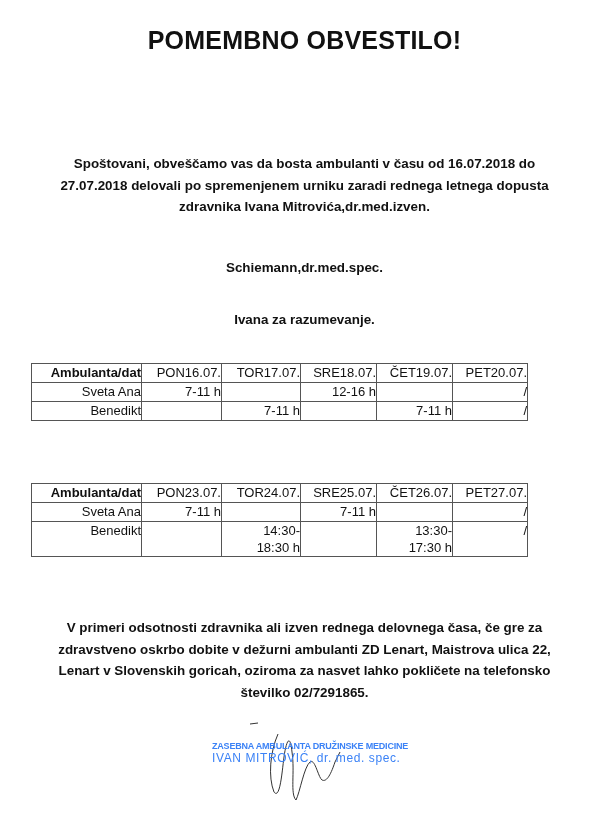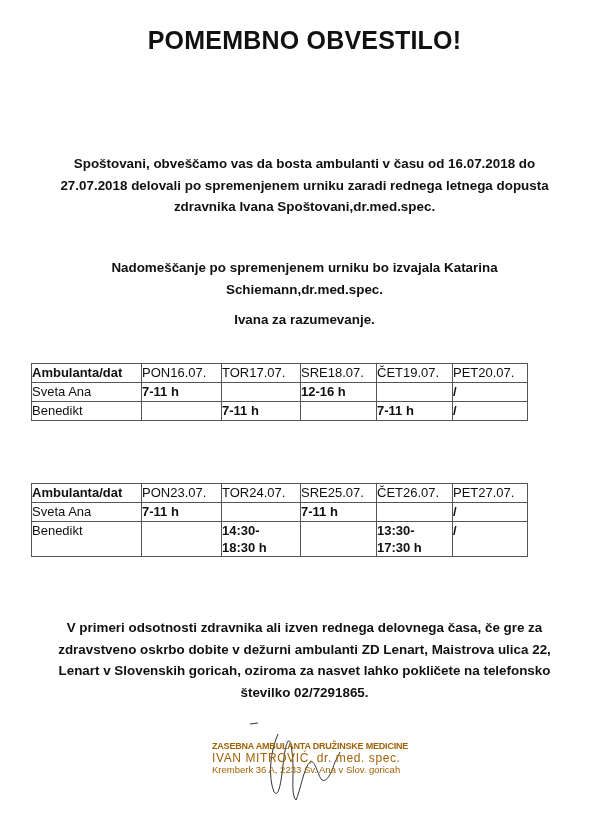--- a/index.html
+++ b/index.html
@@ -4,45 +4,44 @@
 <style>
   html,body{margin:0;padding:0;background:#fff;}
   body{width:609px;height:826px;position:relative;overflow:hidden;font-family:"Liberation Sans","DejaVu Sans",sans-serif;color:#111;}
   .title{position:absolute;left:0;width:609px;top:26px;text-align:center;font-size:25px;font-weight:bold;letter-spacing:0.2px;}
   .para{position:absolute;left:0;width:609px;text-align:center;font-weight:bold;font-size:13.4px;line-height:21.5px;margin-top:29px;}
   .p1{top:124px;}
   .p2{top:228px;}
   .p3{top:277px;}
   .p4{top:588px;}
   table.sched{position:absolute;left:31px;width:467px;border-collapse:collapse;font-size:13px;table-layout:fixed;}
-  table.sched td,table.sched th{border:1px solid #555;text-align:left;padding:0;line-height:17px;height:18px;vertical-align:top;}
+  table.sched td,table.sched th{border:1px solid #555;text-align:right;padding:0;line-height:17px;height:18px;vertical-align:top;}
   table.sched th{font-weight:normal;}
   table.sched th.corner{font-weight:bold;}
-  table.sched td.v{font-weight:bold;}
+  table.sched td.v{font-weight:normal;}
   .t1{top:363px;}
   .t2{top:483px;}
-  .stamp{position:absolute;left:212px;top:740px;width:200px;color:#a16207;font-family:"Liberation Sans","DejaVu Sans",sans-serif;line-height:12px;}
+  .stamp{position:absolute;left:212px;top:740px;width:200px;color:#3b82f6;font-family:"Liberation Sans","DejaVu Sans",sans-serif;line-height:12px;}
   .stamp .l1{font-size:9px;font-weight:bold;letter-spacing:-0.2px;}
   .stamp .l2{font-size:12px;letter-spacing:0.6px;}
   .stamp .l3{font-size:9.5px;}
   .sig{position:absolute;left:240px;top:722px;width:150px;height:80px;}
 </style>
 </head>
 <body>
 
 <div class="title">POMEMBNO OBVESTILO!</div>
 
 <div class="para p1">
   <div>Spoštovani, obveščamo vas da bosta ambulanti v času od 16.07.2018 do</div>
   <div>27.07.2018 delovali po spremenjenem urniku zaradi rednega letnega dopusta</div>
-  <div>zdravnika Ivana Spoštovani,dr.med.spec.</div>
+  <div>zdravnika Ivana Mitrovića,dr.med.izven.</div>
 </div>
 
 <div class="para p2">
-  <div>Nadomeščanje po spremenjenem urniku bo izvajala Katarina</div>
   <div>Schiemann,dr.med.spec.</div>
 </div>
 
 <div class="para p3" style="top:280px">Ivana za razumevanje.</div>
 
 <table class="sched t1">
   <colgroup>
       <col style="width:110px">
       <col style="width:80px">
       <col style="width:79px">
@@ -124,14 +123,13 @@
   <div>številko 02/7291865.</div>
 </div>
 
 <svg class="sig" viewBox="0 0 150 80">
   <path d="M10 2 L18 1 M38 12 C30 30 28 55 34 70 C40 78 42 50 44 35 C46 20 50 10 52 30 C55 50 50 72 56 78 C60 70 64 45 70 40 C75 36 78 55 82 58 C86 60 90 55 95 40 L100 30" fill="none" stroke="#333" stroke-width="1"></path>
 </svg>
 
 <div class="stamp">
   <div class="l1">ZASEBNA AMBULANTA DRUŽINSKE MEDICINE</div>
   <div class="l2">IVAN MITROVIĆ, dr. med. spec.</div>
-  <div class="l3">Kremberk 36 A, 2233 Sv. Ana v Slov. goricah</div>
 </div>
 
 </body></html>

